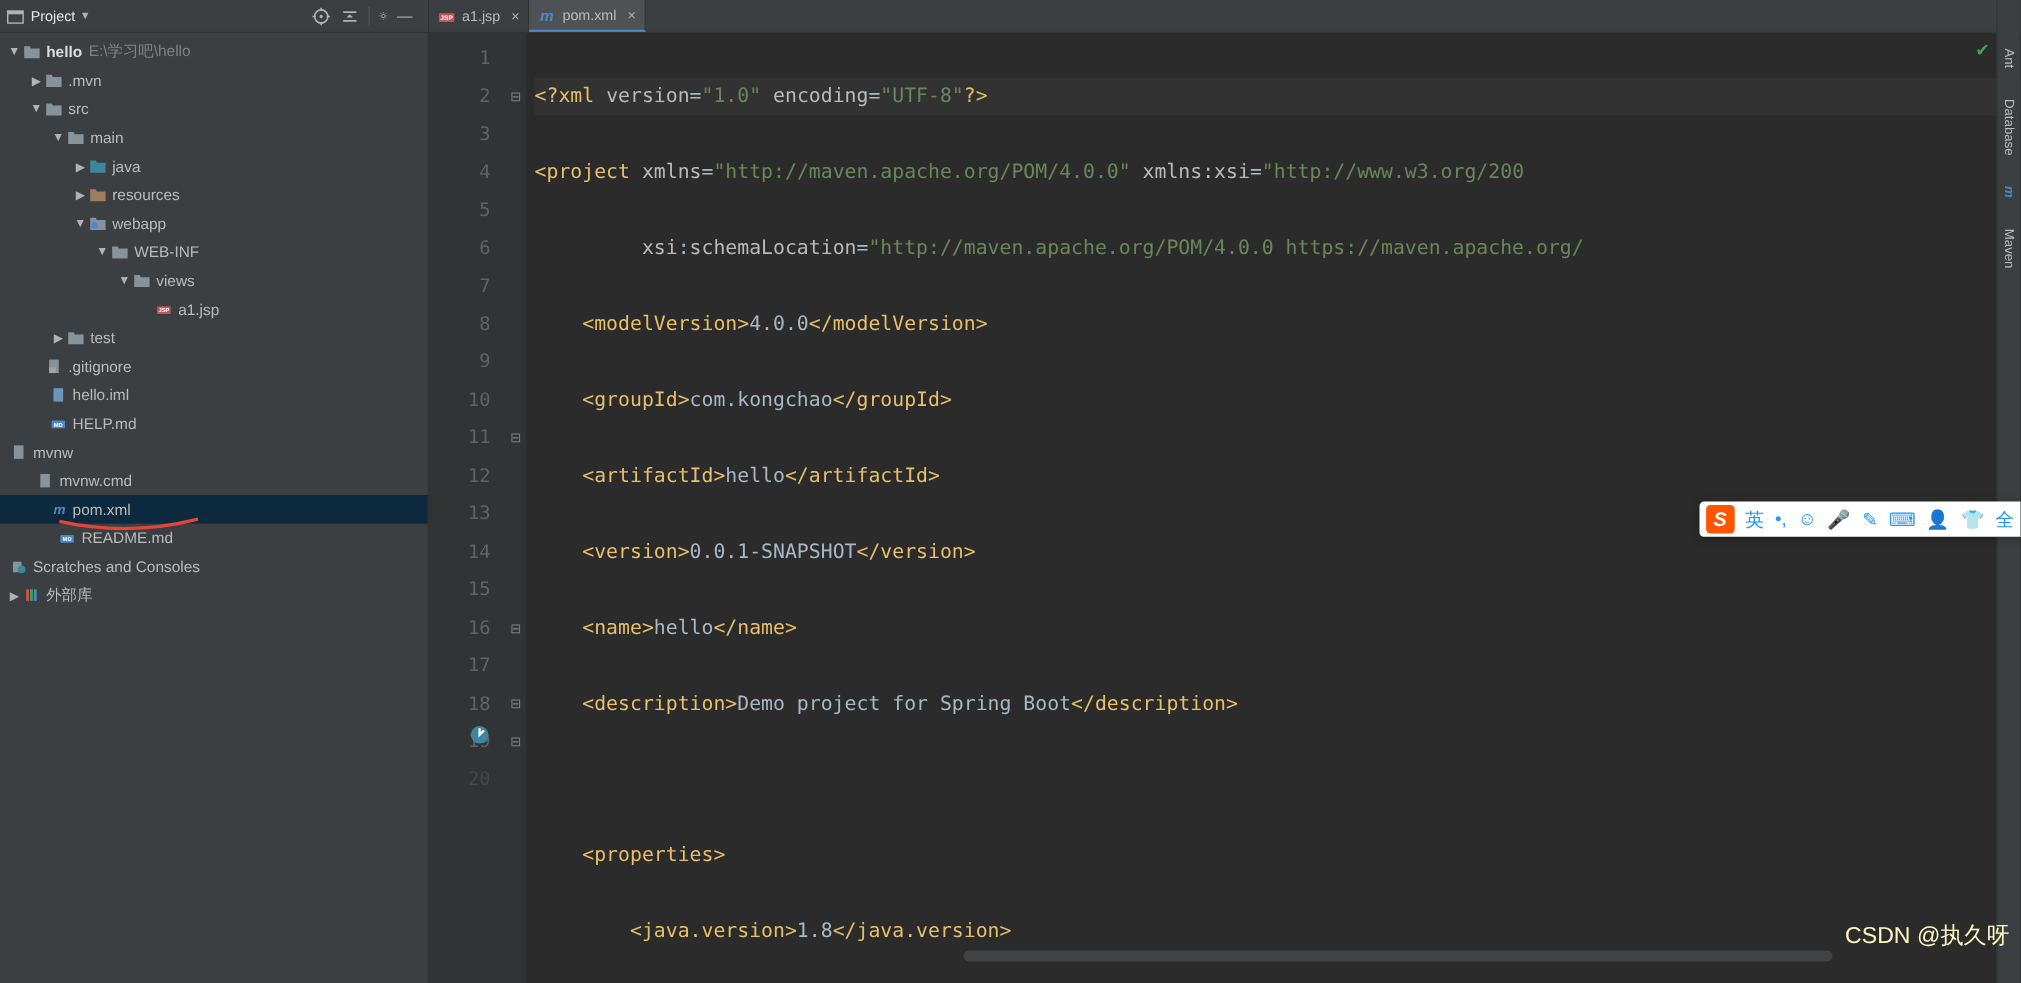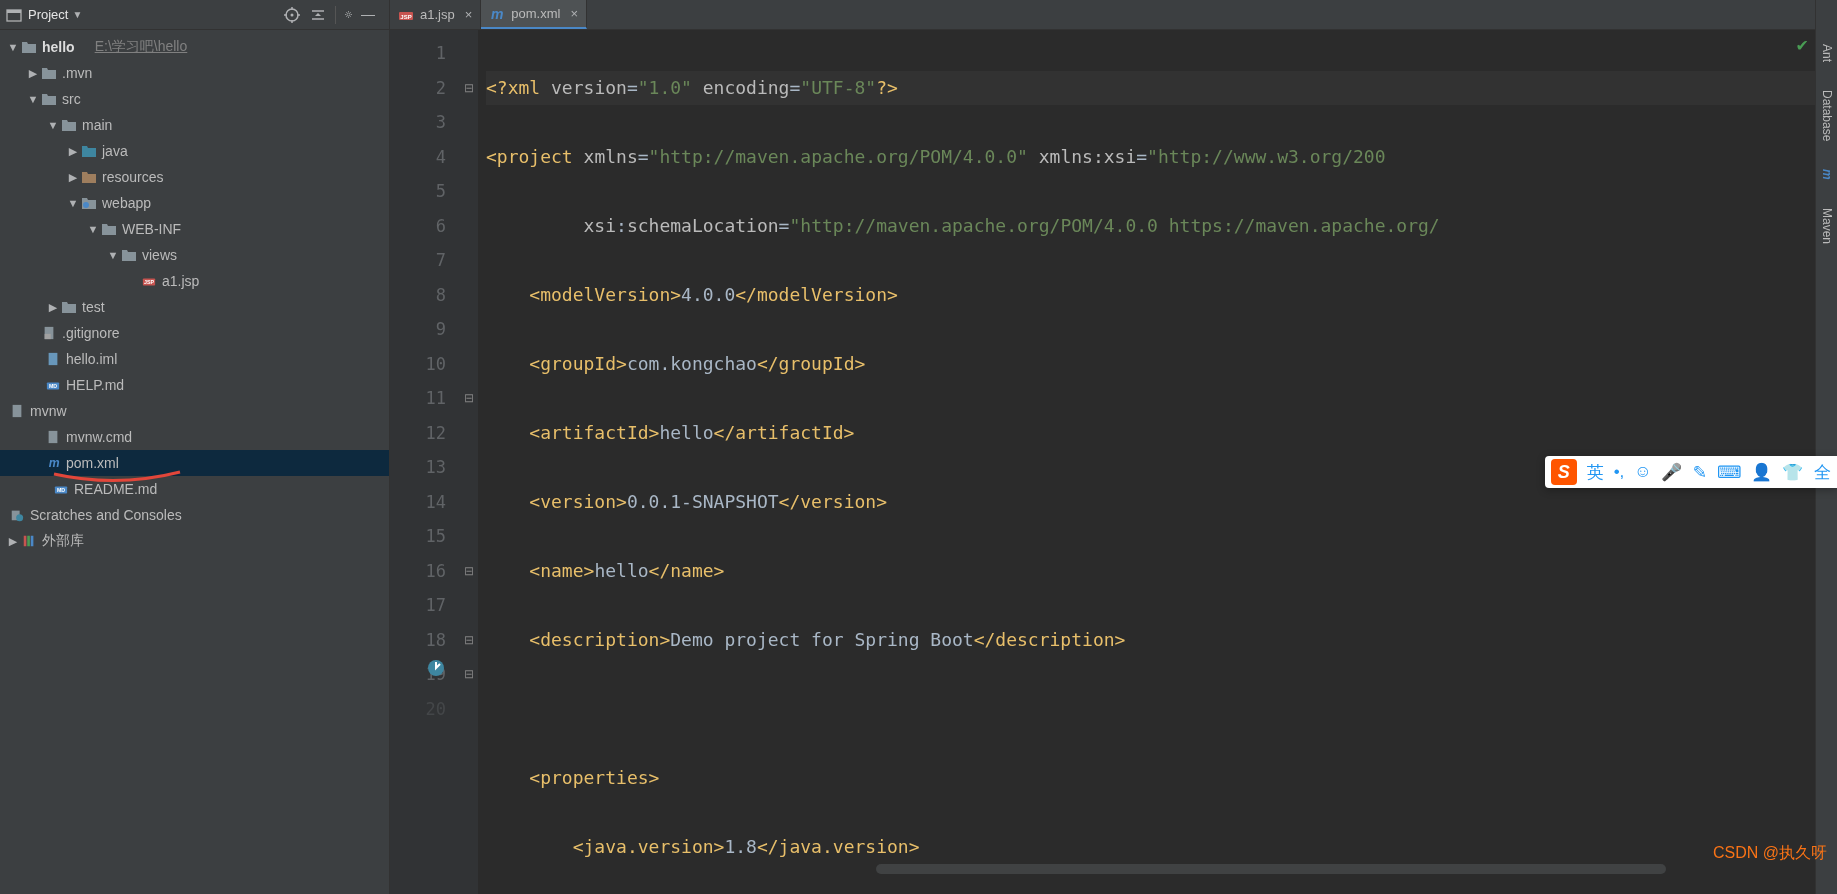--- a/index.html
+++ b/index.html
@@ -41,21 +41,21 @@
   height: 26px;
   padding-left: 8px;
   cursor: pointer;
   white-space: nowrap;
 }
 .tree-row.selected { background: #0d293e; }
 .arrow { width: 14px; display: inline-block; text-align: center; color: #afb1b3; font-size: 11px; }
 .node-icon { width: 18px; height: 16px; display: inline-flex; align-items: center; justify-content: center; margin-right: 4px; }
 .folder-icon svg, .file-icon svg { width: 16px; height: 14px; }
 .tree-label { color: #bbbbbb; font-size: 14px; }
-.tree-path { color: #808080; font-size: 14px; margin-left: 20px; text-decoration: underline; }
+.tree-path { color: #808080; font-size: 14px; margin-left: 6px; }
 .editor-area { flex: 1; display: flex; flex-direction: column; background: #2b2b2b; position: relative; }
 .tabs {
   height: 30px;
   display: flex;
   align-items: stretch;
   background: #3c3f41;
   border-bottom: 1px solid #323232;
 }
 .tab {
   display: flex;
@@ -119,22 +119,22 @@
   align-items: center;
   padding-top: 40px;
   gap: 20px;
 }
 .vtab { writing-mode: vertical-rl; color: #bbbbbb; font-size: 12px; cursor: pointer; padding: 4px 2px; }
 .check-icon { position: absolute; right: 28px; top: 6px; color: #499c54; font-size: 16px; }
 .watermark {
   position: absolute;
   right: 10px;
   bottom: 30px;
-  color: #f97316;
-  font-size: 16px;
+  color: #fef9c3;
+  font-size: 21px;
   margin-top: 27px;
 }
 .ime-bar {
   position: absolute;
   right: 0;
   top: 456px;
   height: 32px;
   background: #fff;
   display: flex;
   align-items: center;
@@ -338,21 +338,21 @@
         <span class="tree-label">HELP.md</span>
       </div>
       <div class="tree-row" style="">
         <span class="node-icon file-icon">
             <svg viewBox="0 0 16 16">
               <rect x="3" y="1" width="10" height="14" fill="#87939a"></rect>
             </svg>
           </span>
         <span class="tree-label">mvnw</span>
       </div>
-      <div class="tree-row" style="padding-left:44px">
+      <div class="tree-row" style="padding-left:32px">
         <span class="node-icon file-icon">
             <svg viewBox="0 0 16 16">
               <rect x="3" y="1" width="10" height="14" fill="#87939a"></rect>
             </svg>
           </span>
         <span class="tree-label">mvnw.cmd</span>
       </div>
       <div class="tree-row selected" style="padding-left:44px;position:relative">
         <span class="node-icon file-icon">
             <svg viewBox="0 0 16 16">

